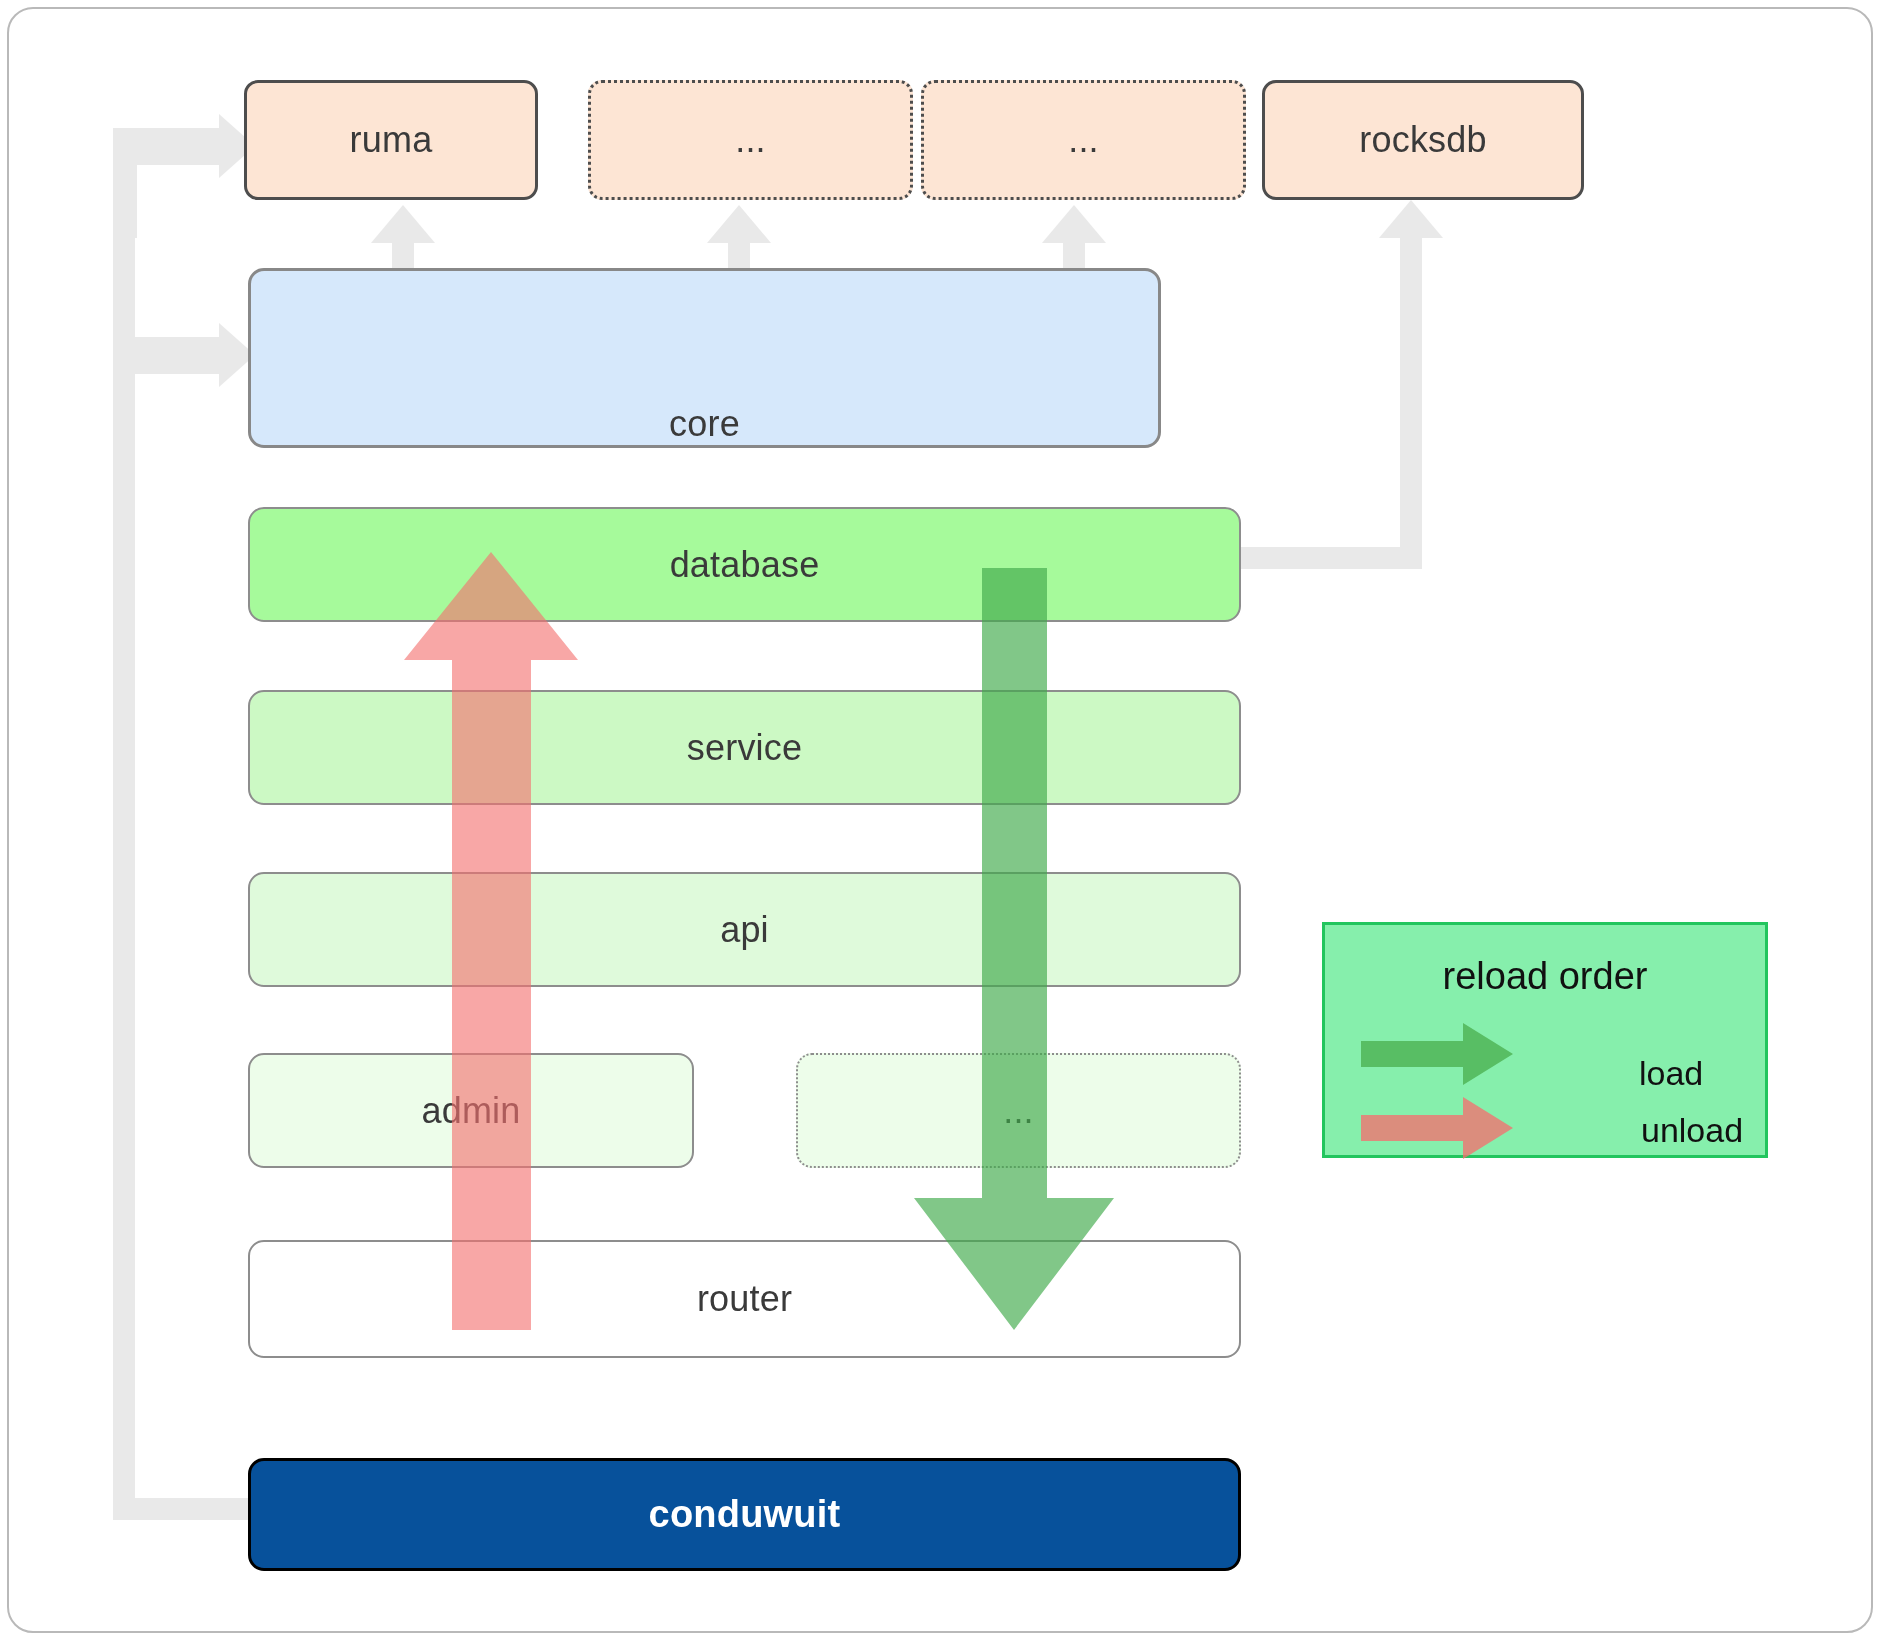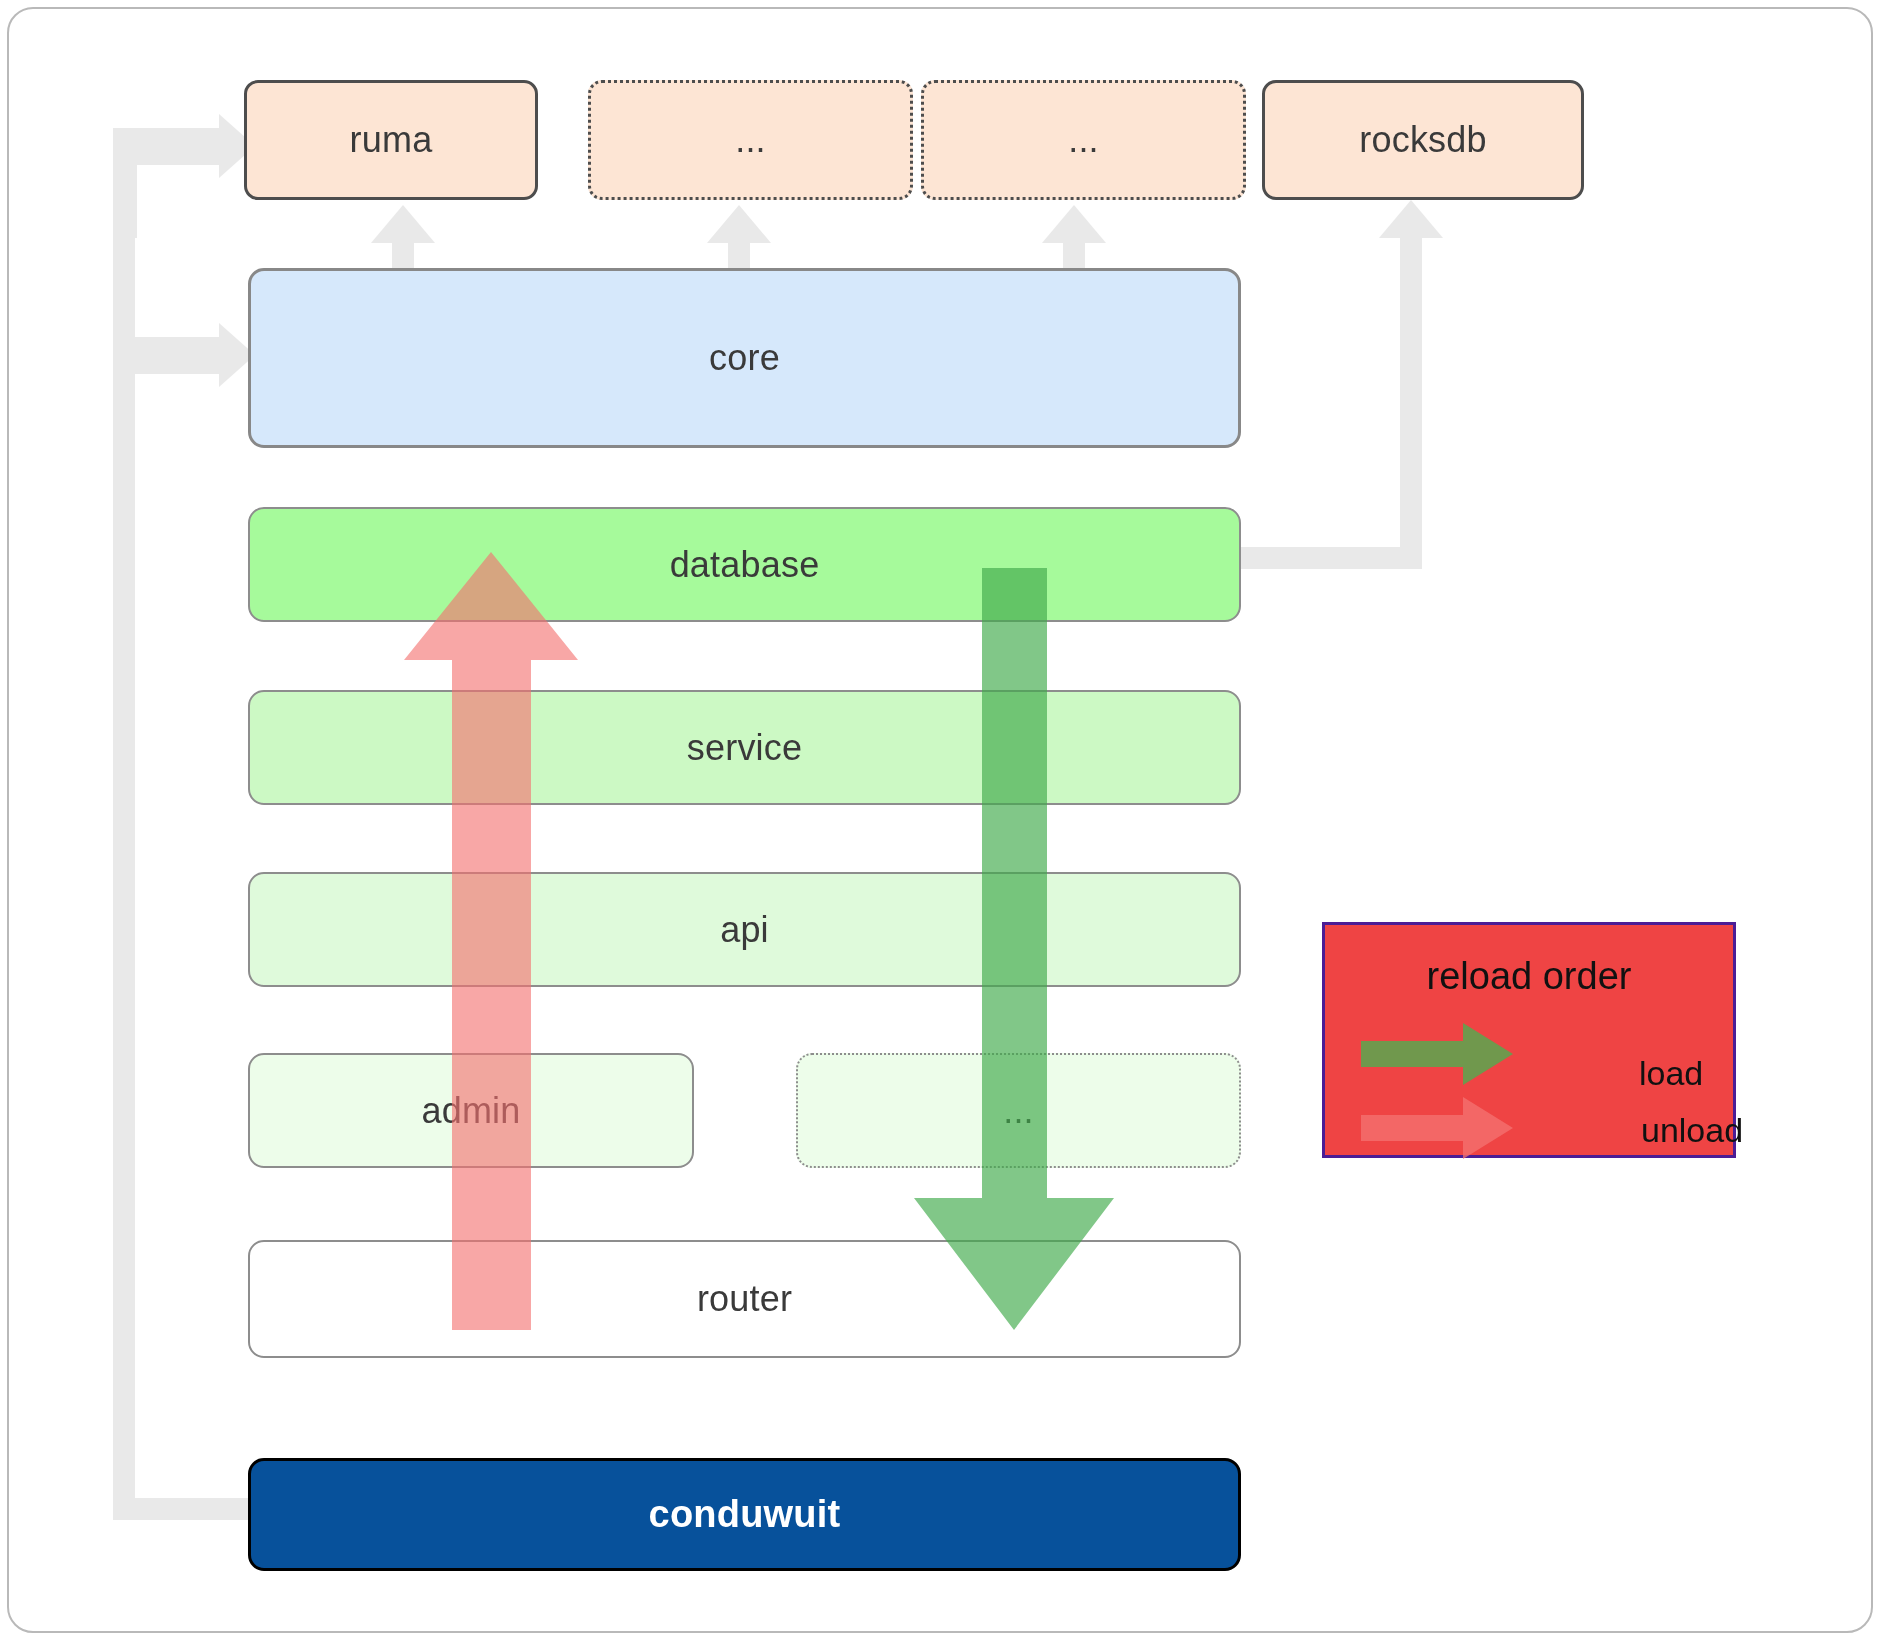--- a/index.html
+++ b/index.html
@@ -97,24 +97,24 @@
     border-left: 32px solid transparent;
     border-right: 32px solid transparent;
     border-bottom: 38px solid #e9e9e9;
   }
 
   
   #legend {
     position: absolute;
     left: 1322px;
     top: 922px;
-    width: 414px;
+    width: 446px;
     height: 236px;
-    background: #ef4444;
-    border: 3px solid #4c1d95;
+    background: #86efac;
+    border: 3px solid #22c55e;
     box-sizing: border-box;
   }
   #legend-title {
     position: absolute;
     top: 30px;
     left: 0;
     width: 100%;
     text-align: center;
     font-size: 38px;
     color: #111111;
@@ -173,21 +173,21 @@
   </div>
 
   <div class="node dep dotted" style="left:921px; top:80px; width:325px; height:120px;">
     <span>...</span>
   </div>
 
   <div class="node dep" style="left:1262px; top:80px; width:322px; height:120px;">
     <span>rocksdb</span>
   </div>
 
-  <div class="node core" style="left:248px; top:268px; width:993px; height:180px;">
+  <div class="node core" style="left:248px; top:268px; width:913px; height:180px;align-items:flex-end;">
     <span>core</span>
   </div>
 
   <div class="node layer" style="left:248px; top:507px; width:993px; height:115px; background:#a6fa9b;">
     <span>database</span>
   </div>
 
   <div class="node layer" style="left:248px; top:690px; width:993px; height:115px; background:#ccf9c4;">
     <span>service</span>
   </div>

